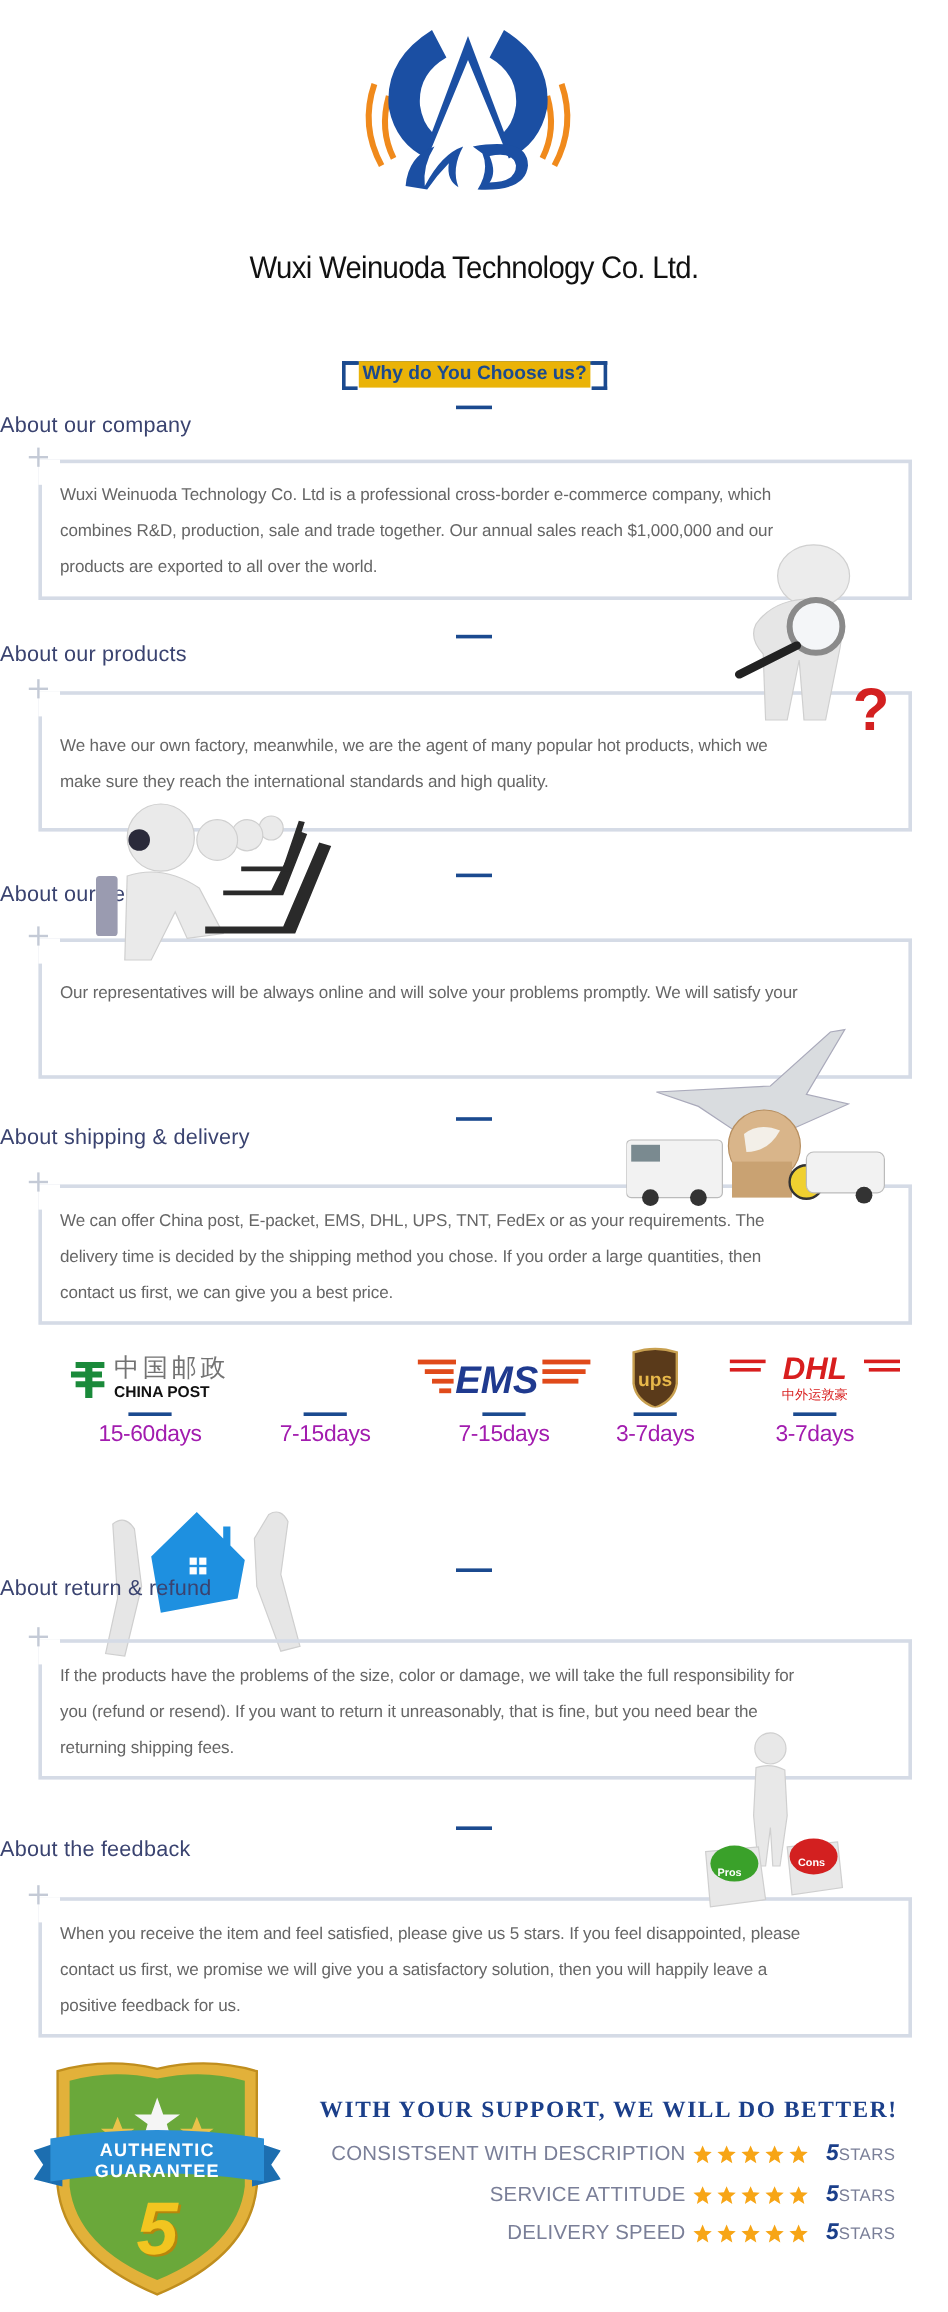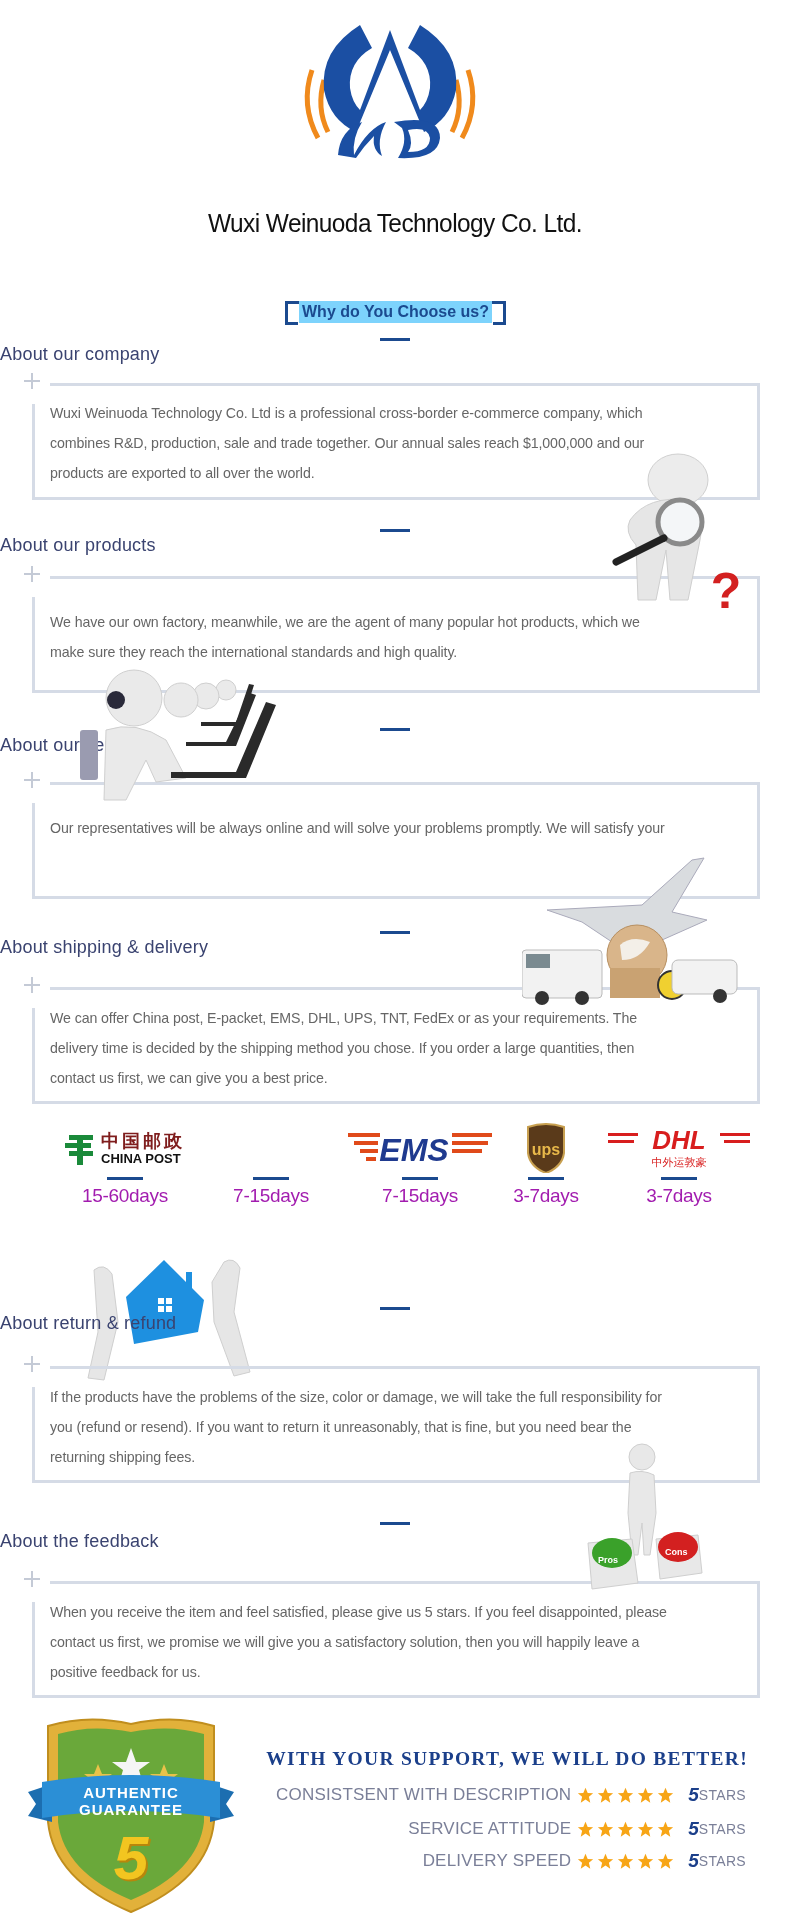--- a/index.html
+++ b/index.html
@@ -66,21 +66,21 @@
 
   <path d="M100 8 A66 66 0 1 0 101 8 Z M100 30 L72 92 Q60 80 60 62 Q62 40 80 28 L88 44 Z" fill="none"></path>
   <path d="M70 15 Q30 40 34 80 Q40 110 66 122 L100 40 L134 122 Q160 110 166 80 Q170 40 130 15 L118 38 Q142 52 140 78 Q138 92 130 100 L100 20 L70 100 Q62 92 60 78 Q58 52 82 38 Z" fill="#1b4fa3"></path>
 
   <path d="M48 145 Q50 120 72 112 Q62 128 64 145 Q78 118 96 112 Q86 130 92 146 Q82 140 84 126 Q74 136 66 148 Z" fill="#1b4fa3"></path>
   <path d="M104 112 Q150 104 150 128 Q148 150 108 148 Q118 132 112 118 L104 112 Z M118 120 Q124 134 118 142 Q140 142 140 128 Q138 116 118 120 Z" fill="#1b4fa3" fill-rule="evenodd"></path>
 </svg>
 <div class="company-name">Wuxi Weinuoda Technology Co. Ltd.</div>
 
 <div class="why-box">
-  <div class="why-label" style="background:#7dd3fc;margin:0 14px;">Why do You Choose us?</div>
+  <div class="why-label" style="background:#eab308;margin:0 14px;">Why do You Choose us?</div>
 </div>
 
 <div class="sec-divider" style="top:338px;"></div>
 <div class="sec-title" style="top:344px;">About our company</div>
 <div class="card" style="top:383px;height:117px;">
   <div class="gap-top"></div>
     <div class="gap-left"></div>
   <div class="plus"></div>
   <p style="top:12px;">Wuxi Weinuoda Technology Co. Ltd is a professional cross-border e-commerce company, which</p>
   <p style="top:42px;">combines R&amp;D, production, sale and trade together. Our annual sales reach $1,000,000 and our</p>
@@ -155,21 +155,21 @@
   <rect x="150" y="110" width="65" height="34" rx="6" fill="#f2f2f2" stroke="#bbb"></rect>
   <circle cx="198" cy="146" r="7" fill="#333"></circle>
 </svg>
 
 <div class="carrier" style="left:50px;">
   <div class="logo-box">
     <svg width="30" height="34" viewBox="0 0 30 34">
       <path d="M4 4 H28 V9 H4 Z M0 12 H26 V17 H0 Z M4 20 H28 V25 H4 Z M12 4 H18 V34 H12 Z" fill="#1a8a3a"></path>
     </svg>
     <div style="margin-left:6px;line-height:1;">
-      <div style="font-size:18px;font-weight:bold;color:#7f1d1d;letter-spacing:3px;">中国邮政</div>
+      <div style="font-size:21px;font-weight:normal;color:#737373;letter-spacing:3px;">中国邮政</div>
       <div style="font-size:13px;font-weight:bold;color:#111;margin-top:2px;">CHINA POST</div>
     </div>
   </div>
   <div class="bar"></div>
   <div class="days">15-60days</div>
 </div>
 
 <div class="carrier" style="left:196px;">
   <div class="bar"></div>
   <div class="days">7-15days</div>

